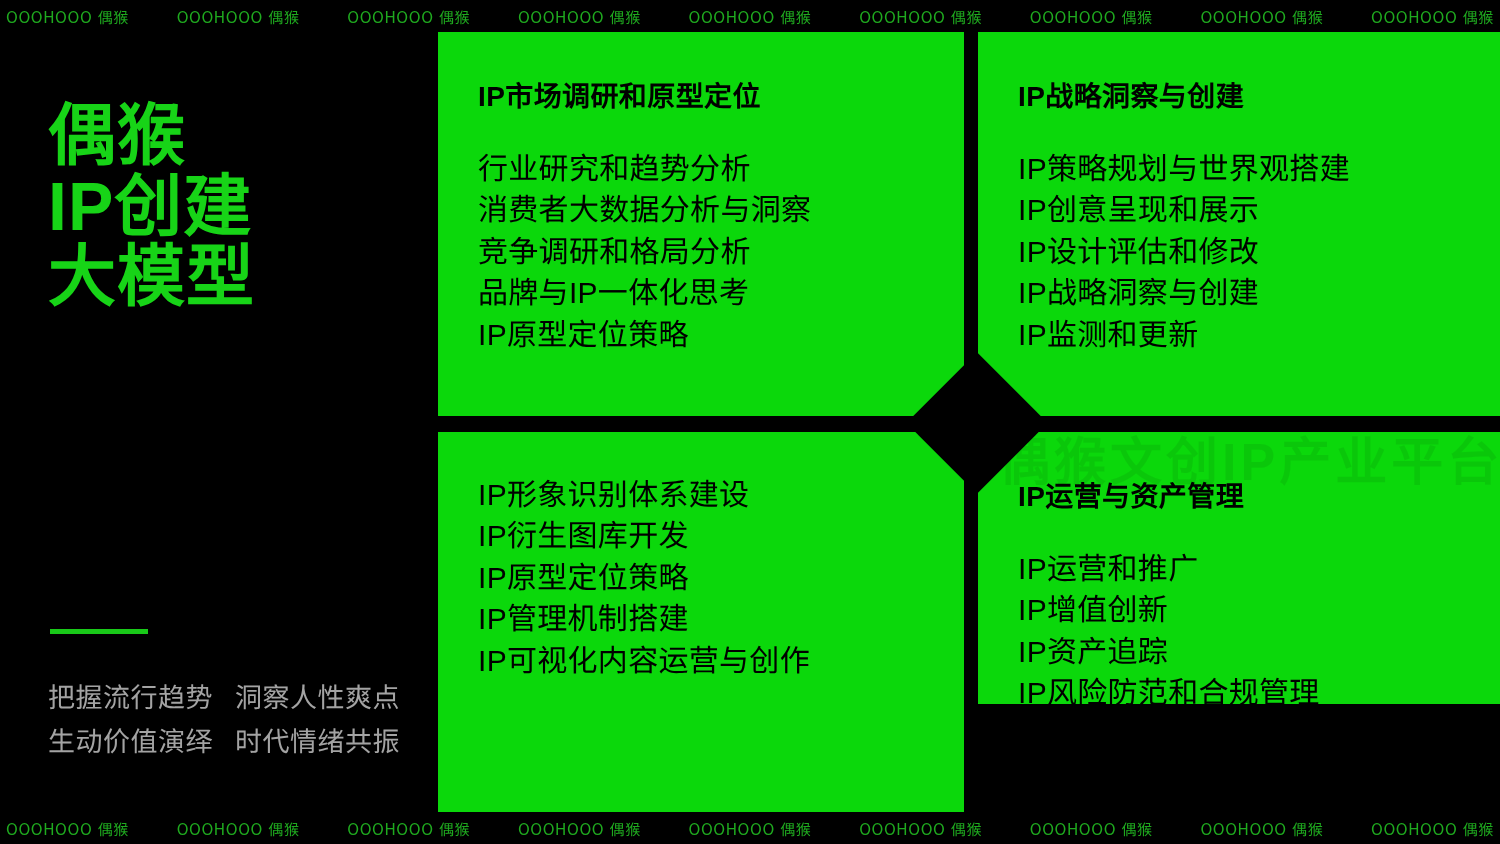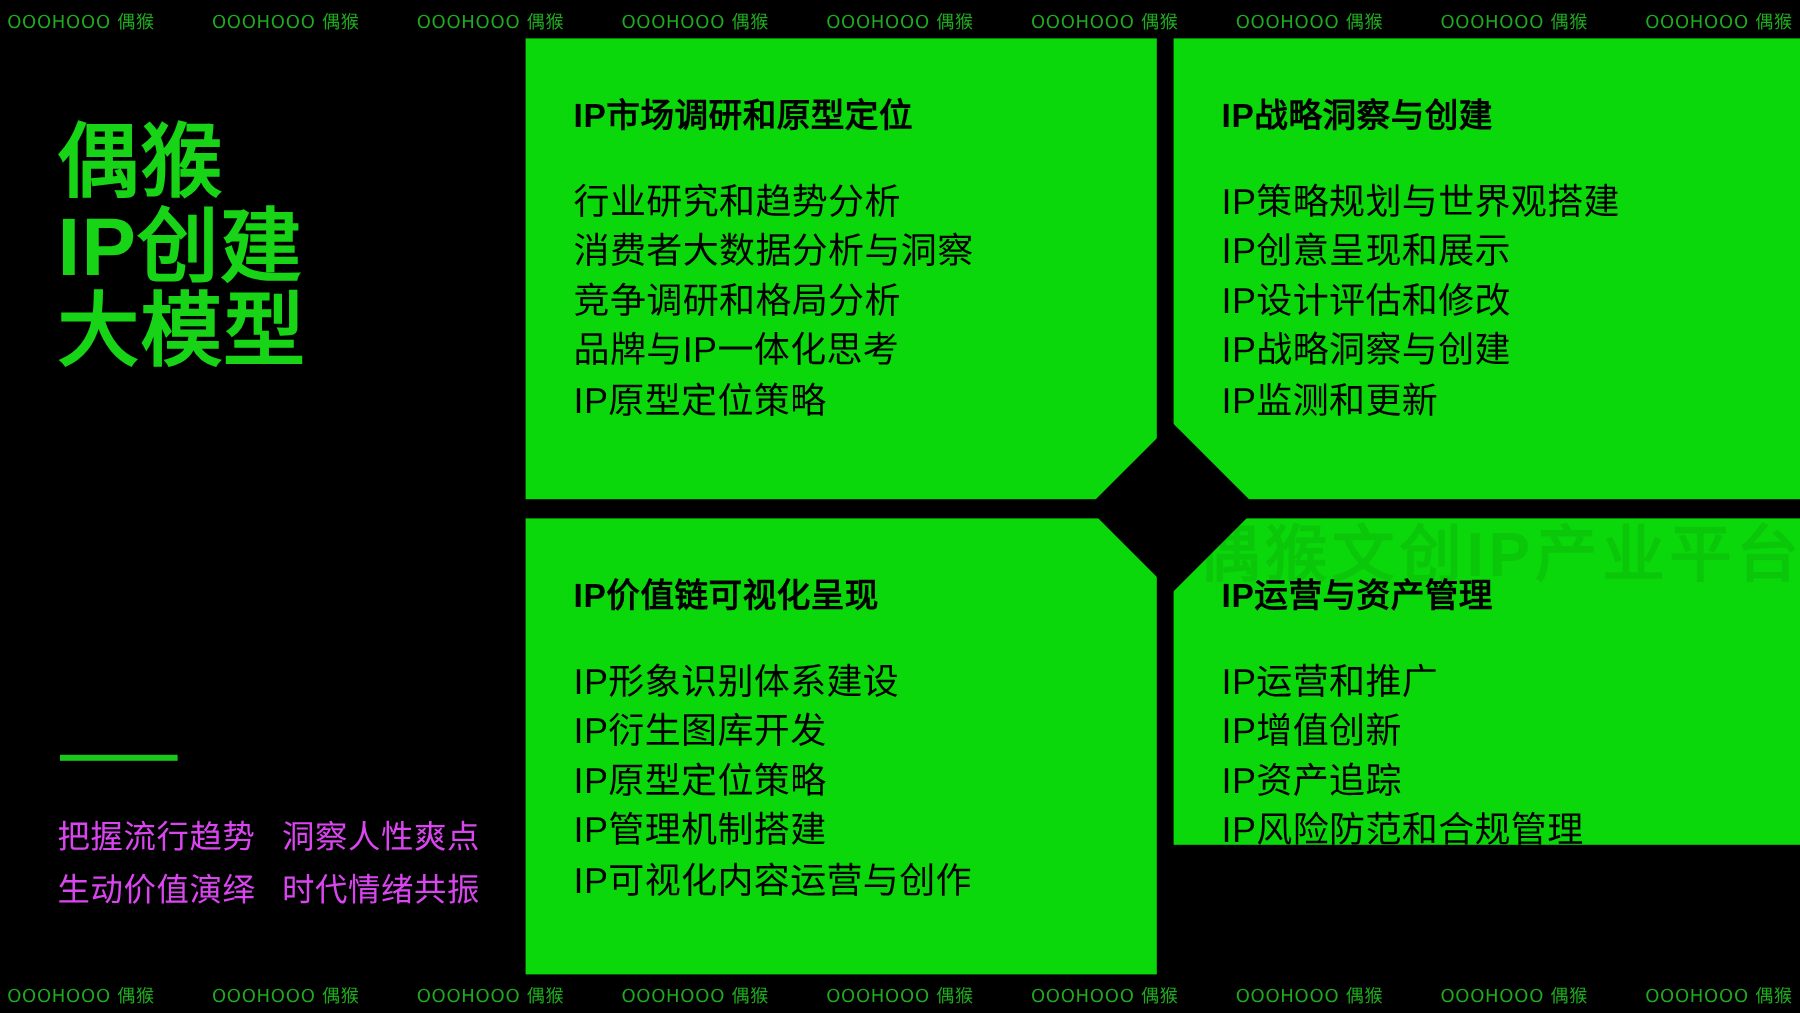--- a/index.html
+++ b/index.html
@@ -76,21 +76,21 @@
     top: 597px;
     width: 98px;
     height: 5px;
     background: #19c919;
   }
 
   .taglines {
     position: absolute;
     left: 48px;
     top: 645px;
-    color: #d946ef;
+    color: #a3a3a3;
     font-size: 27px;
     line-height: 1.62;
     letter-spacing: 0.5px;
     white-space: nowrap;
     text-align: right;
   }
   .tagline-row { display: block; }
   .tagline-row .gap { display: inline-block; width: 22px; }
 
   
@@ -216,21 +216,20 @@
       <ul class="panel-list">
           <li>IP策略规划与世界观搭建</li>
           <li>IP创意呈现和展示</li>
           <li>IP设计评估和修改</li>
           <li>IP战略洞察与创建</li>
           <li>IP监测和更新</li>
         </ul>
     </div>
 
     <div class="panel bl">
-      <div class="panel-title">IP价值链可视化呈现</div>
       <ul class="panel-list">
           <li>IP形象识别体系建设</li>
           <li>IP衍生图库开发</li>
           <li>IP原型定位策略</li>
           <li>IP管理机制搭建</li>
           <li>IP可视化内容运营与创作</li>
         </ul>
     </div>
 
     <div class="panel br">

